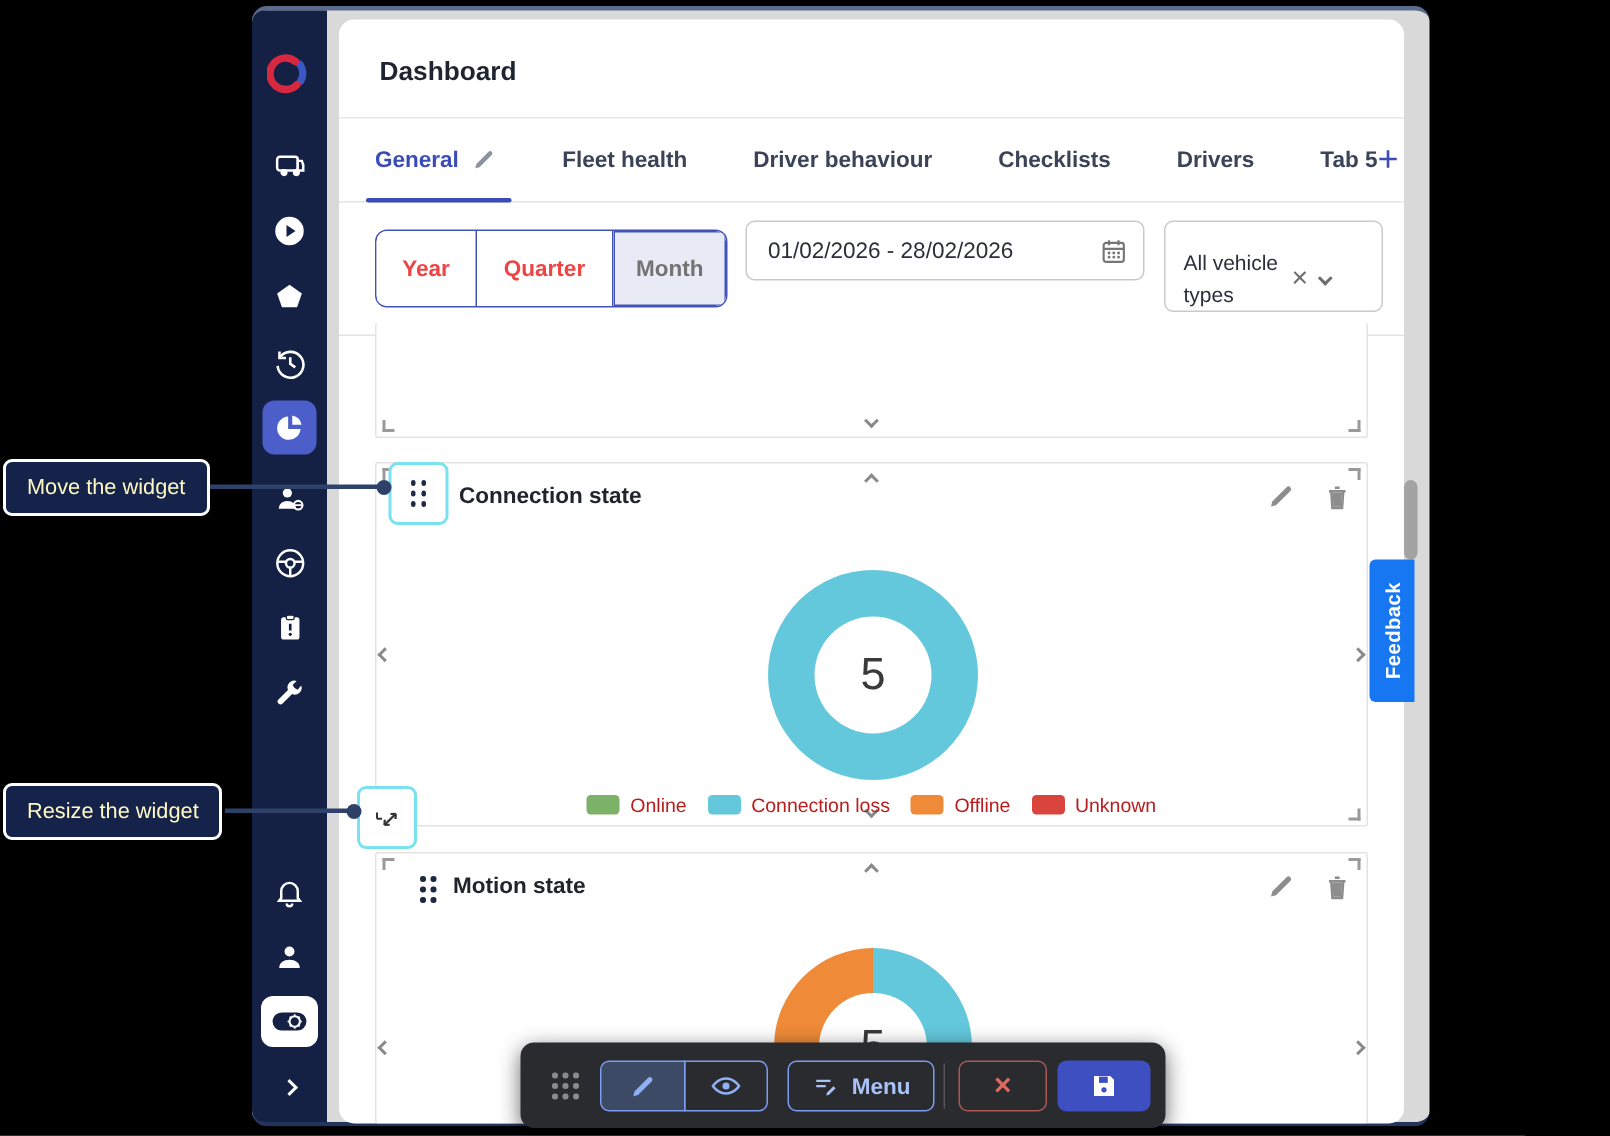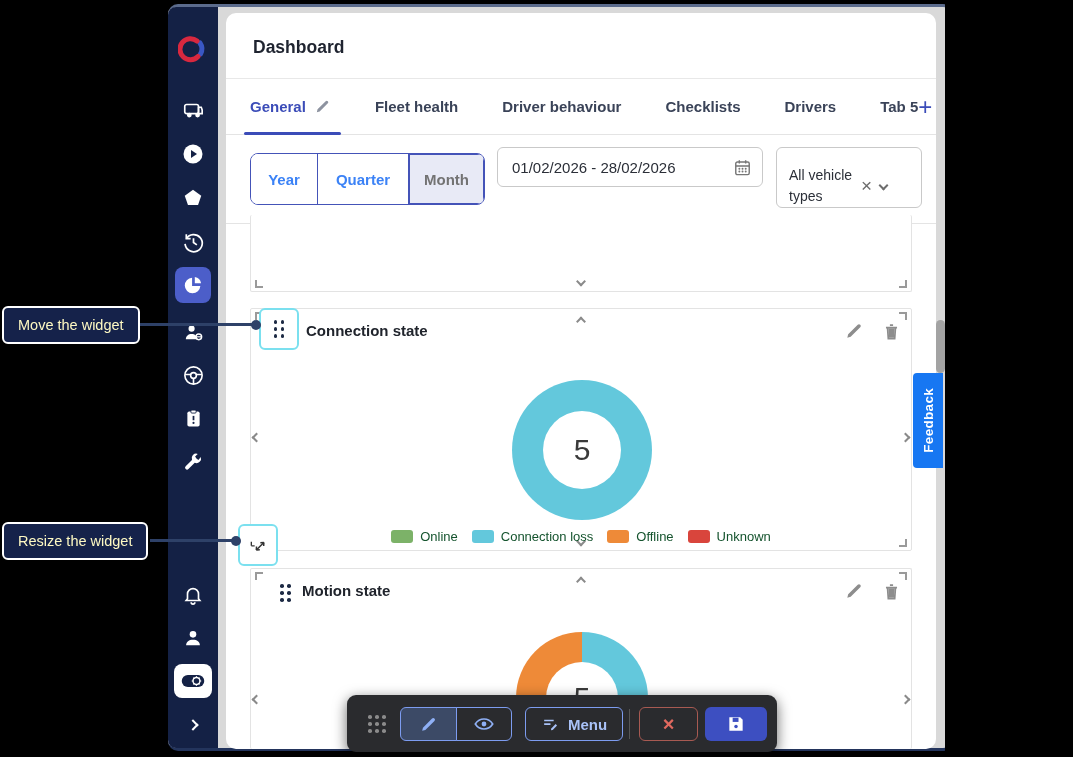--- a/index.html
+++ b/index.html
@@ -1,18 +1,18 @@
 <!DOCTYPE html>
 <html><head>
 <meta charset="utf-8">
 <style>
   html,body{margin:0;padding:0;background:#000;}
   *{box-sizing:border-box;}
   body{font-family:"Liberation Sans", sans-serif;}
-  .stage{position:relative;width:945px;height:757px;background:#000;overflow:hidden;}
+  .stage{position:relative;width:1073px;height:757px;background:#000;overflow:hidden;}
 
   
   .app-window{position:absolute;left:168px;top:4px;width:785px;height:747px;
     background:#d9d9d9;border-radius:10px;border-top:3px solid #5b6b8c;border-bottom:3px solid #23345c;}
   .sidebar{position:absolute;left:0;top:0;bottom:0;width:50px;background:#142145;border-radius:8px 0 0 8px;}
   .panel{position:absolute;left:58px;top:6px;width:710px;height:736px;background:#fff;border-radius:10px;overflow:hidden;}
 
   
   .side-item{position:absolute;left:0;width:50px;height:40px;display:flex;align-items:center;justify-content:center;cursor:pointer;}
   .side-active{position:absolute;left:7px;width:36px;height:36px;background:#4c5ec9;border-radius:8px;display:flex;align-items:center;justify-content:center;}
@@ -23,21 +23,21 @@
   .hdr-divider{position:absolute;left:0;top:65px;width:100%;height:1px;background:#e8e8e8;}
   .tabs-row{position:absolute;left:0;top:66px;width:100%;height:56px;display:flex;align-items:center;padding:0 22px 0 24px;border-bottom:1px solid #e4e4e4;}
   .tab{position:relative;height:56px;display:flex;align-items:center;gap:8px;font-size:15px;font-weight:bold;color:#3a4358;margin-right:44px;cursor:pointer;white-space:nowrap;}
   .tab.active{color:#3b4cb8;}
   .tab.active::after{content:"";position:absolute;left:-6px;right:-10px;bottom:0;height:3px;background:#3b4cb8;border-radius:2px;}
   .tab-add{margin-left:auto;color:#3b4cb8;font-size:24px;font-weight:normal;cursor:pointer;line-height:1;}
 
   
   .filters{position:absolute;left:0;top:123px;width:100%;height:88px;border-bottom:1px solid #e4e4e4;}
   .seg{position:absolute;left:24px;top:17px;height:52px;display:flex;border:1px solid #4453b8;border-radius:8px;overflow:hidden;background:#fff;}
-  .seg button{height:100%;border:none;background:#fff;color:#3b82f6;font-size:15px;font-weight:bold;cursor:pointer;border-left:1px solid #4453b8;font-family:inherit;}
+  .seg button{height:100%;border:none;background:#fff;color:#ef4444;font-size:15px;font-weight:bold;cursor:pointer;border-left:1px solid #4453b8;font-family:inherit;}
   .seg button:first-child{border-left:none;}
   .seg button.selected{background:#e8eaf6;color:#737373;box-shadow:inset 0 0 0 1px #4453b8;}
   .date-field{position:absolute;left:271px;top:11px;width:266px;height:40px;border:1px solid #c9c9c9;border-radius:6px;background:#fff;display:flex;align-items:center;padding:0 10px 0 14px;cursor:text;}
   .date-field span{font-size:15px;color:#2b2f38;flex:1;}
   .veh-field{position:absolute;left:550px;top:11px;width:146px;height:61px;border:1px solid #c9c9c9;border-radius:6px;background:#fff;display:flex;align-items:center;padding:16px 8px 0 12px;cursor:pointer;}
   .veh-field .veh-label{font-size:14px;color:#2b2f38;line-height:1.45;width:72px;}
   .veh-clear{font-size:19px;color:#6d6d6d;margin-right:8px;cursor:pointer;}
 
   
   .card{position:absolute;background:#fff;border:1px solid #e3e3e3;border-radius:2px;}
@@ -55,21 +55,21 @@
   .w-title{position:absolute;font-size:15px;font-weight:bold;color:#20242c;}
   .w-actions{position:absolute;top:12px;right:10px;display:flex;gap:18px;}
   .w-actions .act{cursor:pointer;display:flex;align-items:center;}
   .dots6{display:grid;grid-template-columns:repeat(2,4px);grid-auto-rows:4px;gap:3px;}
   .dots6 i{width:3.6px;height:3.6px;border-radius:50%;background:#1d2a44;}
   .handle-box{position:absolute;width:40px;height:42px;background:#fff;border:2px solid #7be0ef;border-radius:6px;display:flex;align-items:center;justify-content:center;z-index:6;cursor:grab;}
   .donut{position:absolute;border-radius:50%;}
   .donut .hole{position:absolute;background:#fff;border-radius:50%;display:flex;align-items:center;justify-content:center;}
   .donut .num{font-size:30px;color:#3a3a3a;}
   .legend{position:absolute;left:0;right:0;bottom:6px;display:flex;justify-content:center;gap:14px;align-items:center;}
-  .leg-item{display:flex;align-items:center;gap:7px;font-size:13px;color:#14532d;}
+  .leg-item{display:flex;align-items:center;gap:7px;font-size:13px;color:#b91c1c;}
   .leg-sw{width:22px;height:13px;border-radius:3px;}
 
   
   .scroll-thumb{position:absolute;left:936px;top:320px;width:9px;height:53px;background:#a3a3a3;border-radius:5px;z-index:20;cursor:pointer;}
   .feedback{position:absolute;left:913px;top:373px;width:30px;height:95px;background:#1777f2;border-radius:4px 0 0 4px;display:flex;align-items:center;justify-content:center;z-index:30;cursor:pointer;}
   .feedback span{writing-mode:vertical-rl;transform:rotate(180deg);color:#fff;font-size:13.5px;font-weight:bold;letter-spacing:.3px;}
 
   
   .toolbar{position:absolute;left:347px;top:695px;width:430px;height:57px;background:#2a2b2e;border-radius:9px;z-index:40;box-shadow:0 4px 14px rgba(0,0,0,.6);}
   .dots9{position:absolute;left:21px;top:20px;display:grid;grid-template-columns:repeat(3,4px);grid-auto-rows:4px;gap:3px;cursor:grab;}

